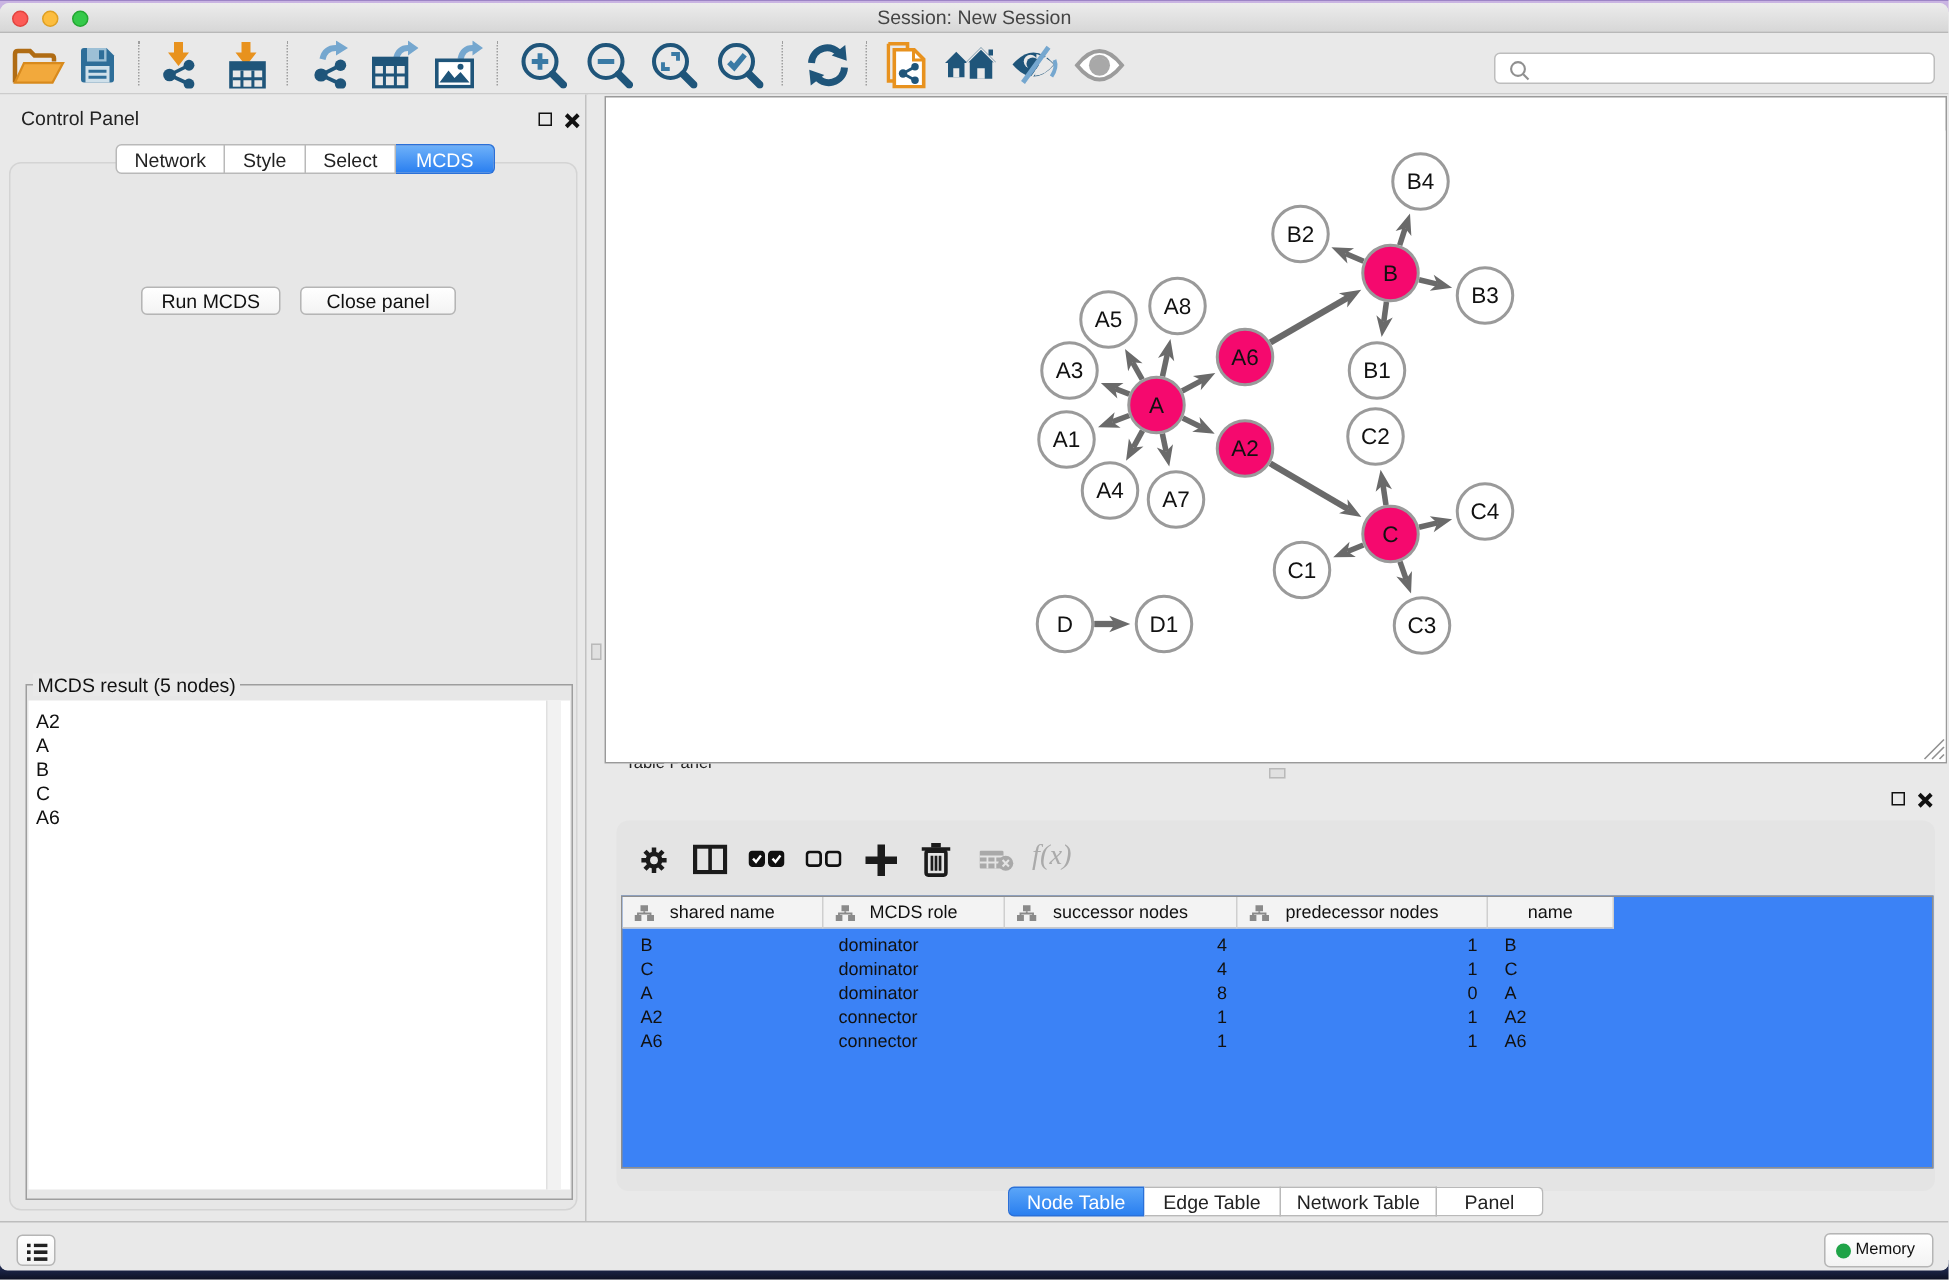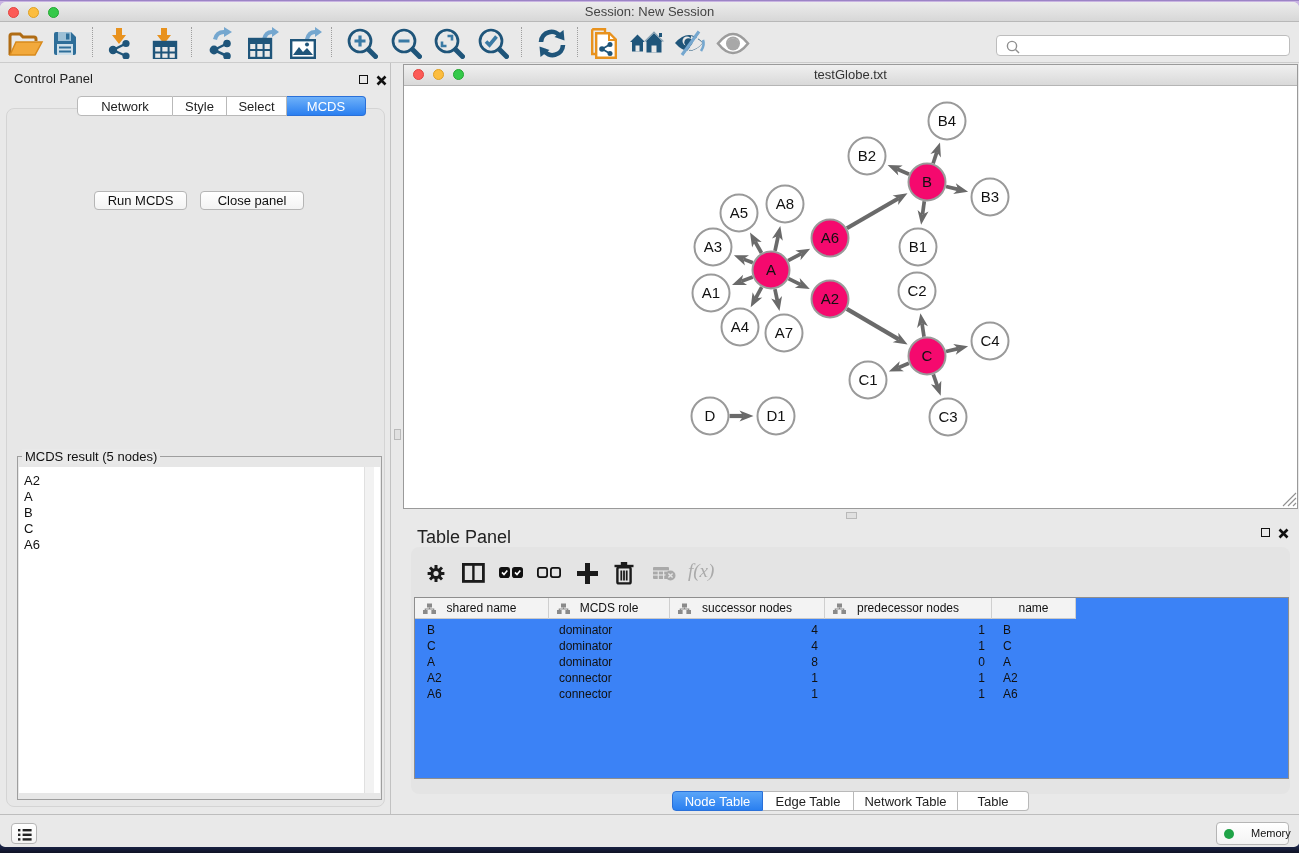--- a/index.html
+++ b/index.html
@@ -39,32 +39,32 @@
 #netwin{left:403px;top:62px;width:895px;height:445px;background:#fff;border:1px solid #9a9a9a}
 #nwTitle{left:0;top:0;width:893px;height:21px;background:linear-gradient(#f0f0f0,#d9d9d9);border-bottom:1px solid #b5b5b5}
 #nwTitle .tl{top:4px}
 #nwTitle .t1{left:9px;background:#fc5b57;border:1px solid #e2443f}
 #nwTitle .t2{left:29px;background:#fcbd3f;border:1px solid #dfa023}
 #nwTitle .t3{left:49px;background:#35c94a;border:1px solid #24a732}
 #nwText{left:0;top:2px;width:893px;text-align:center;font-size:13px;color:#333}
 #nwCanvas{left:0;top:22px;width:893px;height:421px;background:#fff;overflow:hidden}
 
 #tp{left:392px;top:61px;width:907px;height:751px;background:#e9e9e9}
-#tpTitle{left:25px;top:464px;font-size:18px;color:#222}
+#tpTitle{left:25px;top:440px;font-size:11px;color:#222}
 #tpPane{left:19px;top:484px;width:879px;height:247px;background:#e4e4e4;border-radius:8px}
 #tbl{left:3px;top:50px;width:875px;height:182px;background:#3b82f6;border:1px solid #8e8e8e}
 #tblHead{left:0;top:0;width:661px;height:21px;background:#f3f3f3;border-bottom:1px solid #c9c9c9;font-size:12px;color:#111}
 .th{position:absolute;top:0;height:21px;line-height:21px;text-align:center;border-right:1px solid #cfcfcf}
 .row{position:absolute;font-size:12px;color:#111;height:16px;line-height:16px}
 #tpTabs{left:261px;top:244px}
 #tpTabs .tab.sel{background:linear-gradient(#5aa5f8,#2a7ff0)}
 
 #status{left:0;top:812px;width:1299px;height:31px;background:#e9e9e9;border-top:1px solid #bdbdbd}
 #listBtn{left:11px;top:8px;width:26px;height:21px}
-#memBtn{left:1216px;top:7px;width:73px;height:23px;font-size:11px;line-height:21px;text-align:left;padding-left:34px}
+#memBtn{left:1216px;top:7px;width:73px;height:23px;font-size:11px;line-height:21px;text-align:left;padding-left:20px}
 #memDot{left:7px;top:6px;width:10px;height:10px;border-radius:50%;background:#1fa347}
 .grip{background:#e0e0e0;border:1px solid #b9b9b9}
 </style></head>
 <body>
 <div id="deskTop" class="abs"></div>
 <div id="deskBot" class="abs"></div>
 <div id="win" class="abs">
   <div id="titlebar" class="abs">
       <div class="abs tl t1"></div>
       <div class="abs tl t2"></div>
@@ -201,24 +201,24 @@
       </div>
     </div>
   <div id="cp" class="abs">
       <div id="cpTitle" class="abs">Control Panel</div>
       <div class="abs" style="left:359px;top:12px;width:9px;height:9px;border:1.5px solid #111"></div>
       <svg class="abs" style="left:376px;top:12px" width="11" height="11">
         <path d="M1.5 1.5 L9.5 9.5 M9.5 1.5 L1.5 9.5" stroke="#111" stroke-width="2.6"></path>
       </svg>
       <div id="cpPane" class="abs"></div>
       <div id="cpTabs" class="abs tabrow">
-        <div class="tab first" style="width:96px">Network</div>
+        <div class="tab first" style="width:73px">Network</div>
         <div class="tab" style="width:54px">Style</div>
         <div class="tab" style="width:60px">Select</div>
-        <div class="tab sel last" style="width:79px">MCDS</div>
+        <div class="tab sel last" style="width:66px">MCDS</div>
       </div>
       <div id="runBtn" class="abs btn">Run MCDS</div>
       <div id="closeBtn" class="abs btn">Close panel</div>
       <div id="mcdsBox" class="abs">
         <div id="mcdsLegend" class="abs">MCDS result (5 nodes)</div>
         <div id="mcdsList" class="abs">A2<br>A<br>B<br>C<br>A6</div>
         <div id="mcdsScroll" class="abs"></div>
       </div>
     </div>
   <div id="tp" class="abs">
@@ -340,31 +340,25 @@
           <div class="row" style="left:12px;top:88px">A6</div>
           <div class="row" style="left:144px;top:88px">connector</div>
           <div class="row" style="left:255px;top:88px;width:148px;text-align:right">1</div>
           <div class="row" style="left:410px;top:88px;width:160px;text-align:right">1</div>
           <div class="row" style="left:588px;top:88px">A6</div>
         </div>
         <div id="tpTabs" class="abs tabrow">
           <div class="tab first sel" style="width:91px">Node Table</div>
           <div class="tab" style="width:91px">Edge Table</div>
           <div class="tab" style="width:104px">Network Table</div>
-          <div class="tab last" style="width:71px">Table</div>
+          <div class="tab last" style="width:71px">Panel</div>
         </div>
       </div>
     </div>
   <div id="netwin" class="abs">
-      <div id="nwTitle" class="abs">
-        <div class="abs tl t1"></div>
-        <div class="abs tl t2"></div>
-        <div class="abs tl t3"></div>
-        <div id="nwText" class="abs">testGlobe.txt</div>
-      </div>
       <div id="nwCanvas" class="abs">
         <svg width="893" height="421" style="position:absolute;left:0;top:0" font-family="'Liberation Sans',sans-serif">
           <line x1="348.8" y1="190.0" x2="337.5" y2="194.3" stroke="#6a6a6a" stroke-width="3.7"></line>
           <polygon points="328.0,197.9 339.1,187.8 337.5,194.3 343.1,198.1" fill="#6a6a6a"></polygon>
           <line x1="348.9" y1="175.8" x2="339.4" y2="172.1" stroke="#6a6a6a" stroke-width="3.7"></line>
           <polygon points="329.9,168.3 345.0,168.3 339.4,172.1 340.9,178.6" fill="#6a6a6a"></polygon>
           <line x1="357.5" y1="166.0" x2="351.0" y2="154.5" stroke="#6a6a6a" stroke-width="3.7"></line>
           <polygon points="346.0,145.6 357.7,155.1 351.0,154.5 348.1,160.5" fill="#6a6a6a"></polygon>
           <line x1="371.0" y1="163.9" x2="374.2" y2="149.0" stroke="#6a6a6a" stroke-width="3.7"></line>
           <polygon points="376.3,139.0 378.8,153.8 374.2,149.0 368.0,151.6" fill="#6a6a6a"></polygon>

